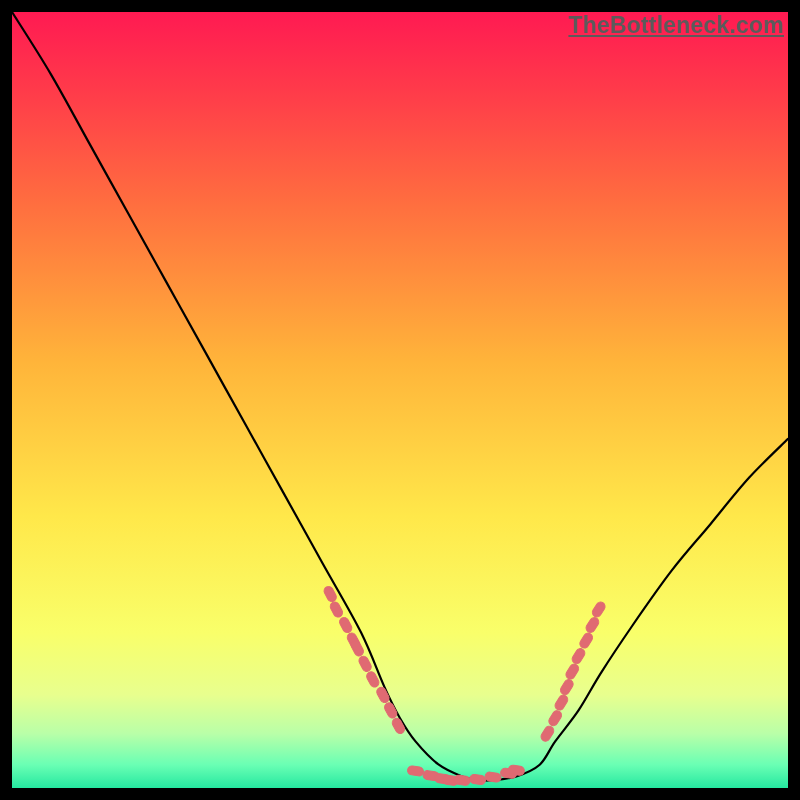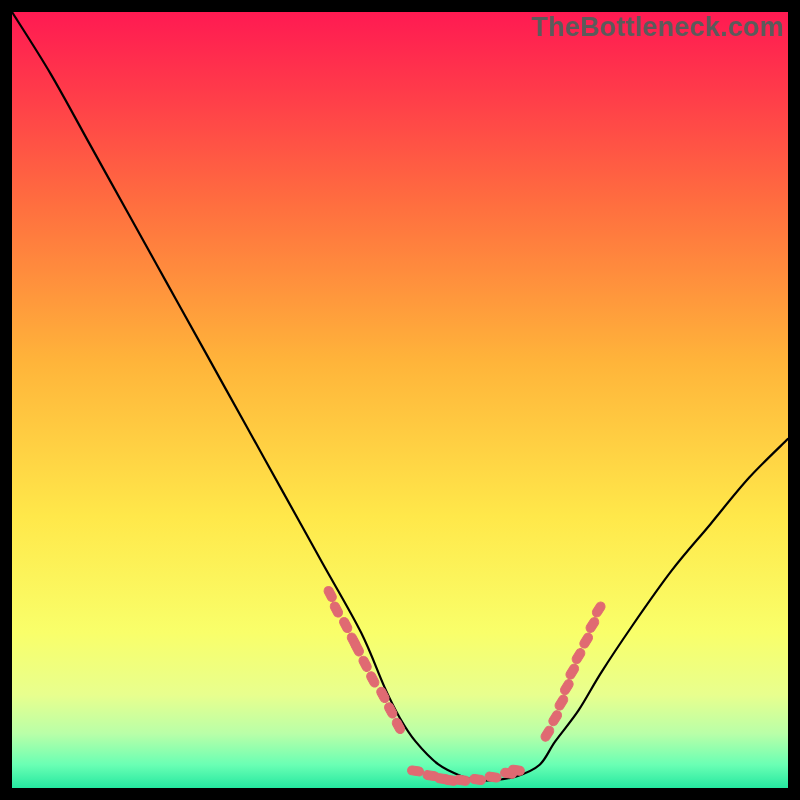--- a/index.html
+++ b/index.html
@@ -33,25 +33,26 @@
       #b9ffa8 93%,
       #6affb4 97%,
       #25e8a0 100%
     );
   }
   .watermark {
     position: absolute;
     top: 0;
     right: 4px;
     font-family: Arial, Helvetica, sans-serif;
-    font-size: 27px;
+    font-size: 23px;
     font-weight: 600;
     color: #5b5b5b;
     letter-spacing: 0.2px;
     user-select: none;
+    text-decoration: underline;
   }
   svg.overlay {
     position: absolute;
     inset: 0;
     width: 100%;
     height: 100%;
   }
   .curve {
     stroke: #000;
     stroke-width: 2.2;

